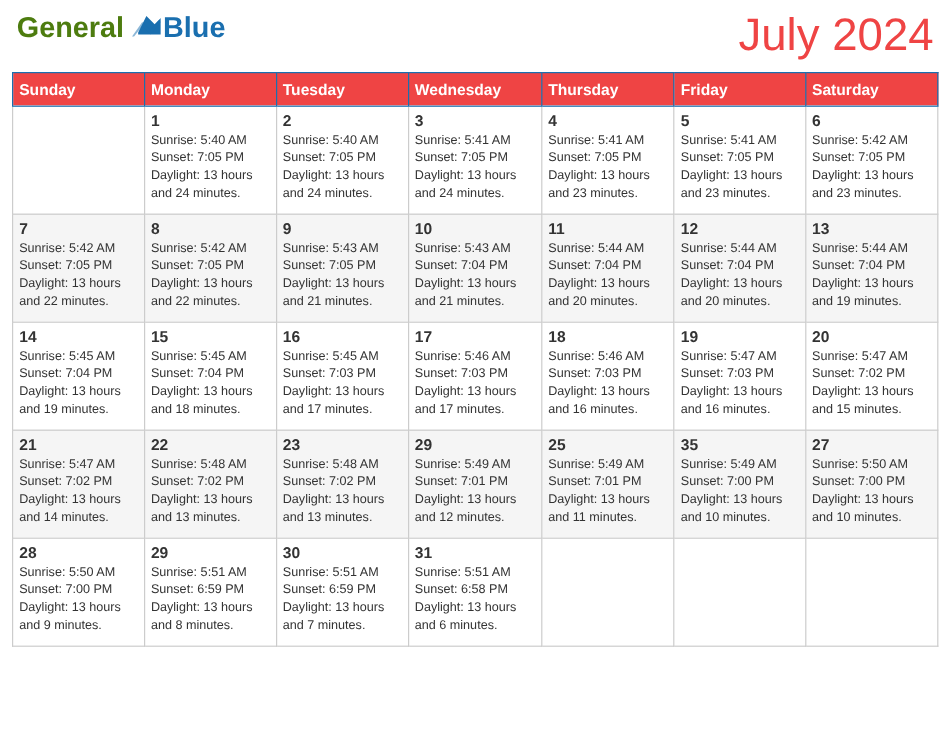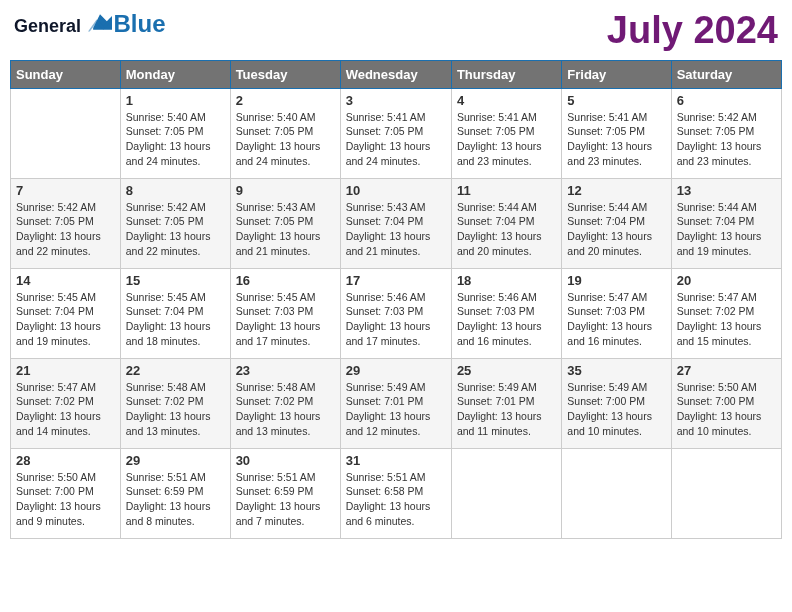--- a/index.html
+++ b/index.html
@@ -16,55 +16,55 @@
       align-items: flex-start;
       margin-bottom: 8px;
       padding: 0 4px;
     }
     .logo {
       display: flex;
       align-items: center;
       gap: 2px;
     }
     .logo-text-general {
-      font-size: 18px;
+      font-size: 24px;
       font-weight: bold;
-      color: #0f172a;
+      color: #4d7c0f;
       text-align: right;
     }
     .logo-text-blue {
       font-size: 24px;
       font-weight: bold;
       color: #1a6faf;
     }
     .logo-icon {
       width: 24px;
       height: 20px;
       margin-left: 2px;
     }
     .title-block {
       text-align: right;
     }
     .month-title {
       font-size: 38px;
-      font-weight: bold;
-      color: #701a75;
+      font-weight: normal;
+      color: #ef4444;
       line-height: 1.1;
     }
     .location-title {
       font-size: 16px;
       color: #555;
     }
     table {
       width: 100%;
       border-collapse: collapse;
       font-size: 11px;
     }
     thead tr th {
-      background-color: #737373;
+      background-color: #ef4444;
       color: #fff;
       text-align: left;
       padding: 6px 5px;
       font-size: 13px;
       font-weight: bold;
       border: 1px solid #1a6faf;
     }
     tbody tr td {
       border: 1px solid #ccc;
       vertical-align: top;

